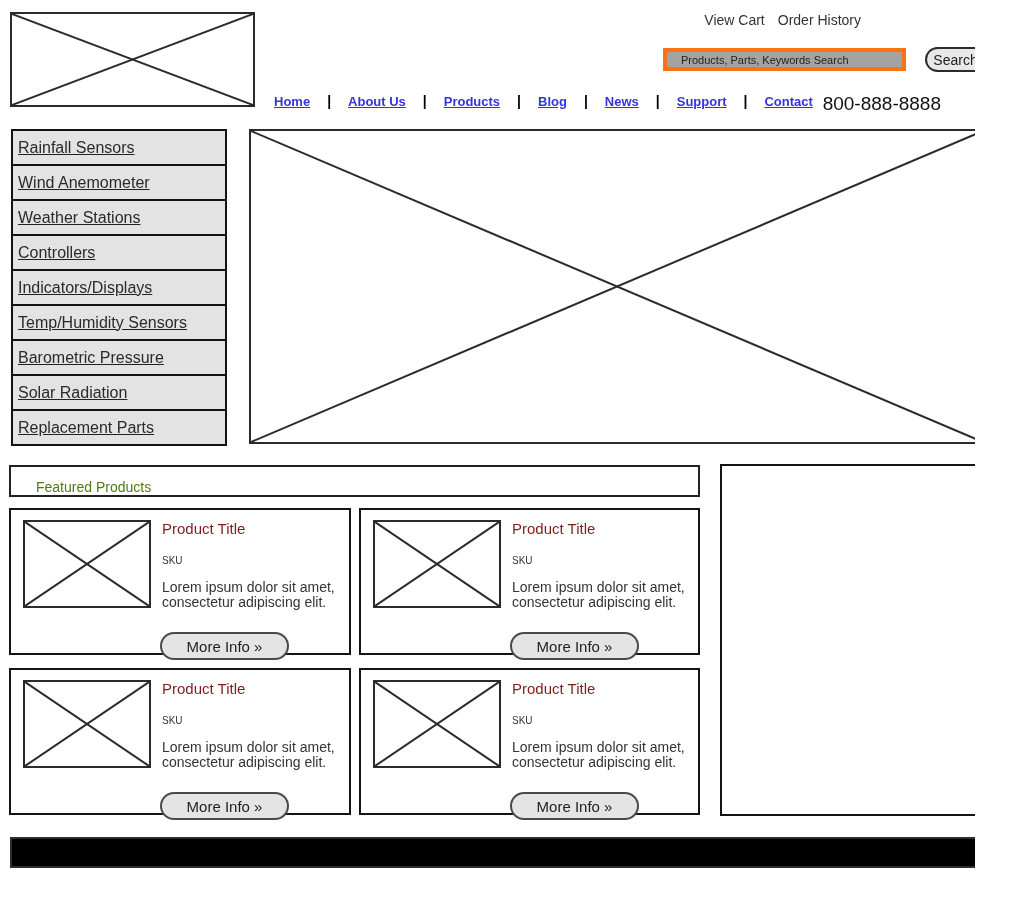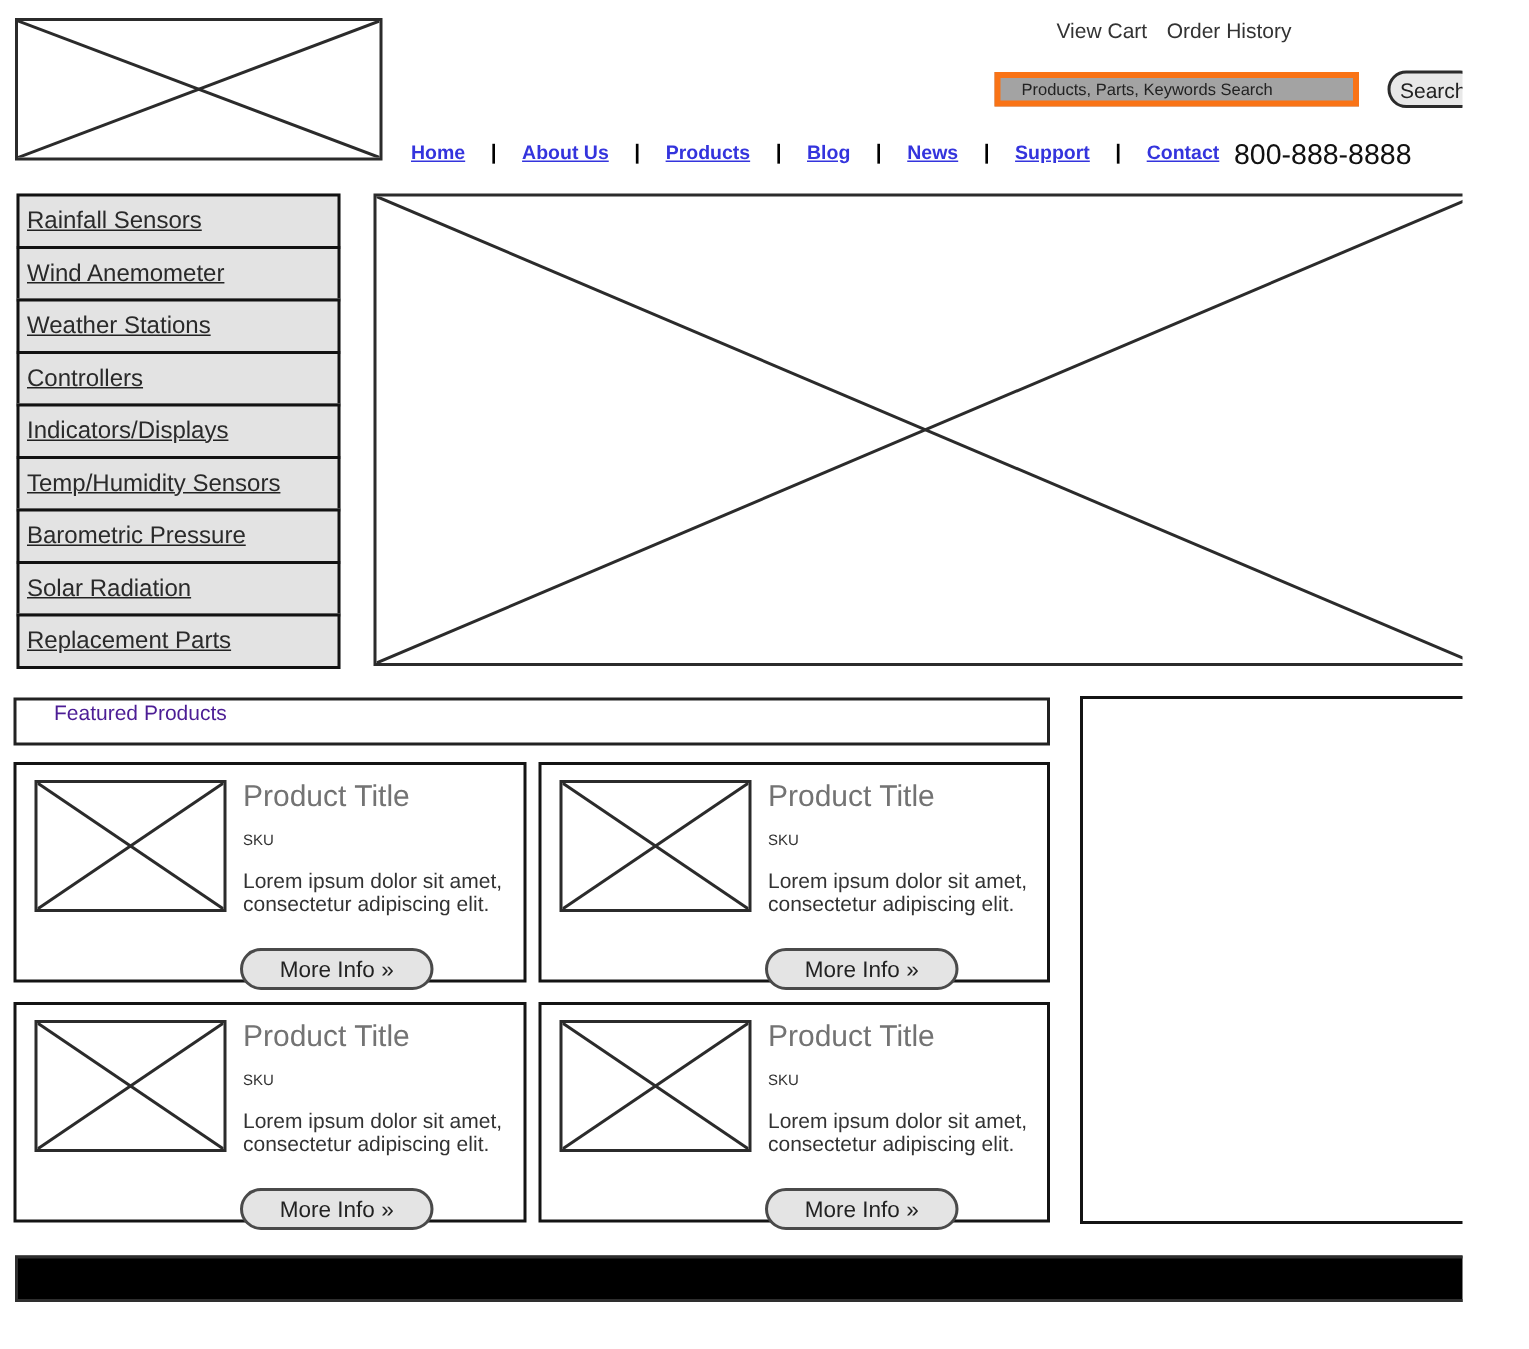--- a/index.html
+++ b/index.html
@@ -122,41 +122,41 @@
   
   .featured-bar {
     position: absolute;
     left: 9px;
     top: 465px;
     width: 691px;
     height: 32px;
     border: 2px solid #222;
     background: #fff;
     display: flex;
-    align-items: flex-start;
+    align-items: flex-end;
     padding-left: 25px;
     font-size: 14px;
-    color: #4c1d95;
+    color: #4d7c0f;
   }
 
   
   .card {
     position: absolute;
     width: 342px;
     height: 147px;
     border: 2px solid #141414;
     background: #fff;
   }
   .card-0 { left: 9px;   top: 508px; }
   .card-1 { left: 359px; top: 508px; width: 341px; }
   .card-2 { left: 9px;   top: 668px; }
   .card-3 { left: 359px; top: 668px; width: 341px; }
 
   .card .prod-img { left: 12px; top: 10px; width: 128px; height: 88px; }
-  .card .prod-title { position: absolute; left: 151px; top: 10px; font-size: 20px; color: #737373; text-align: right; }
+  .card .prod-title { position: absolute; left: 151px; top: 10px; font-size: 15px; color: #7f1d1d; text-align: right; }
   .card .prod-sku { position: absolute; left: 151px; top: 45px; font-size: 10px; color: #333; }
   .card .prod-desc {
     position: absolute;
     left: 151px; top: 70px;
     width: 186px;
     font-size: 14px;
     line-height: 15px;
     color: #333;
   }
   .more-info-btn {

